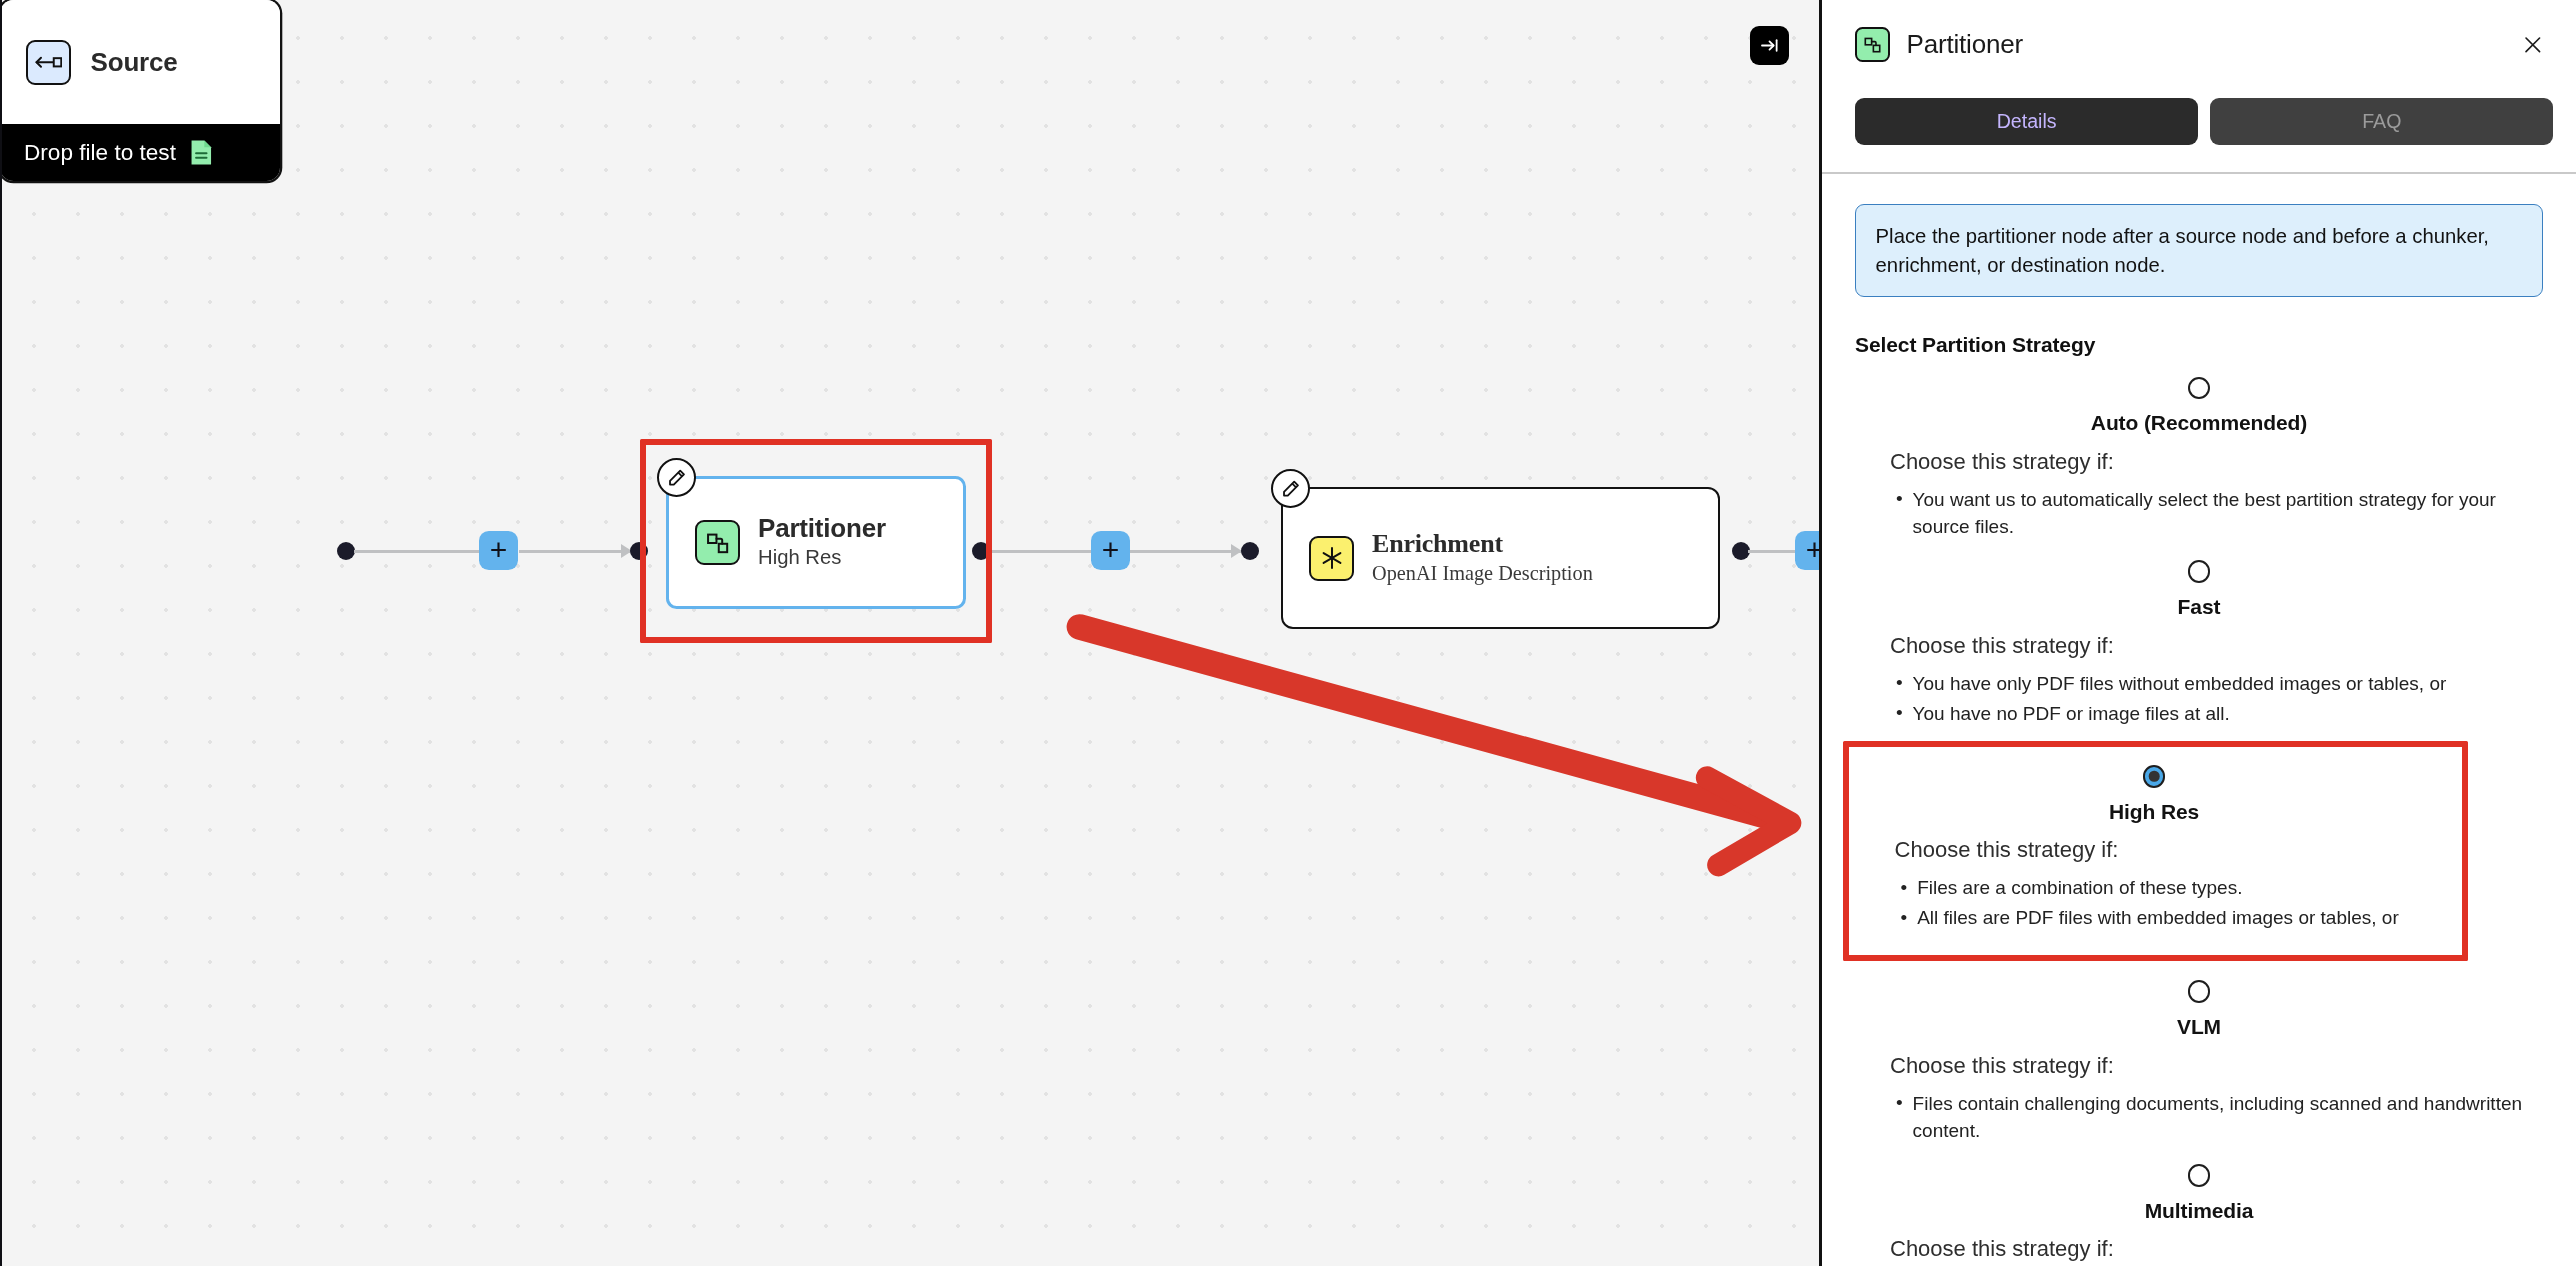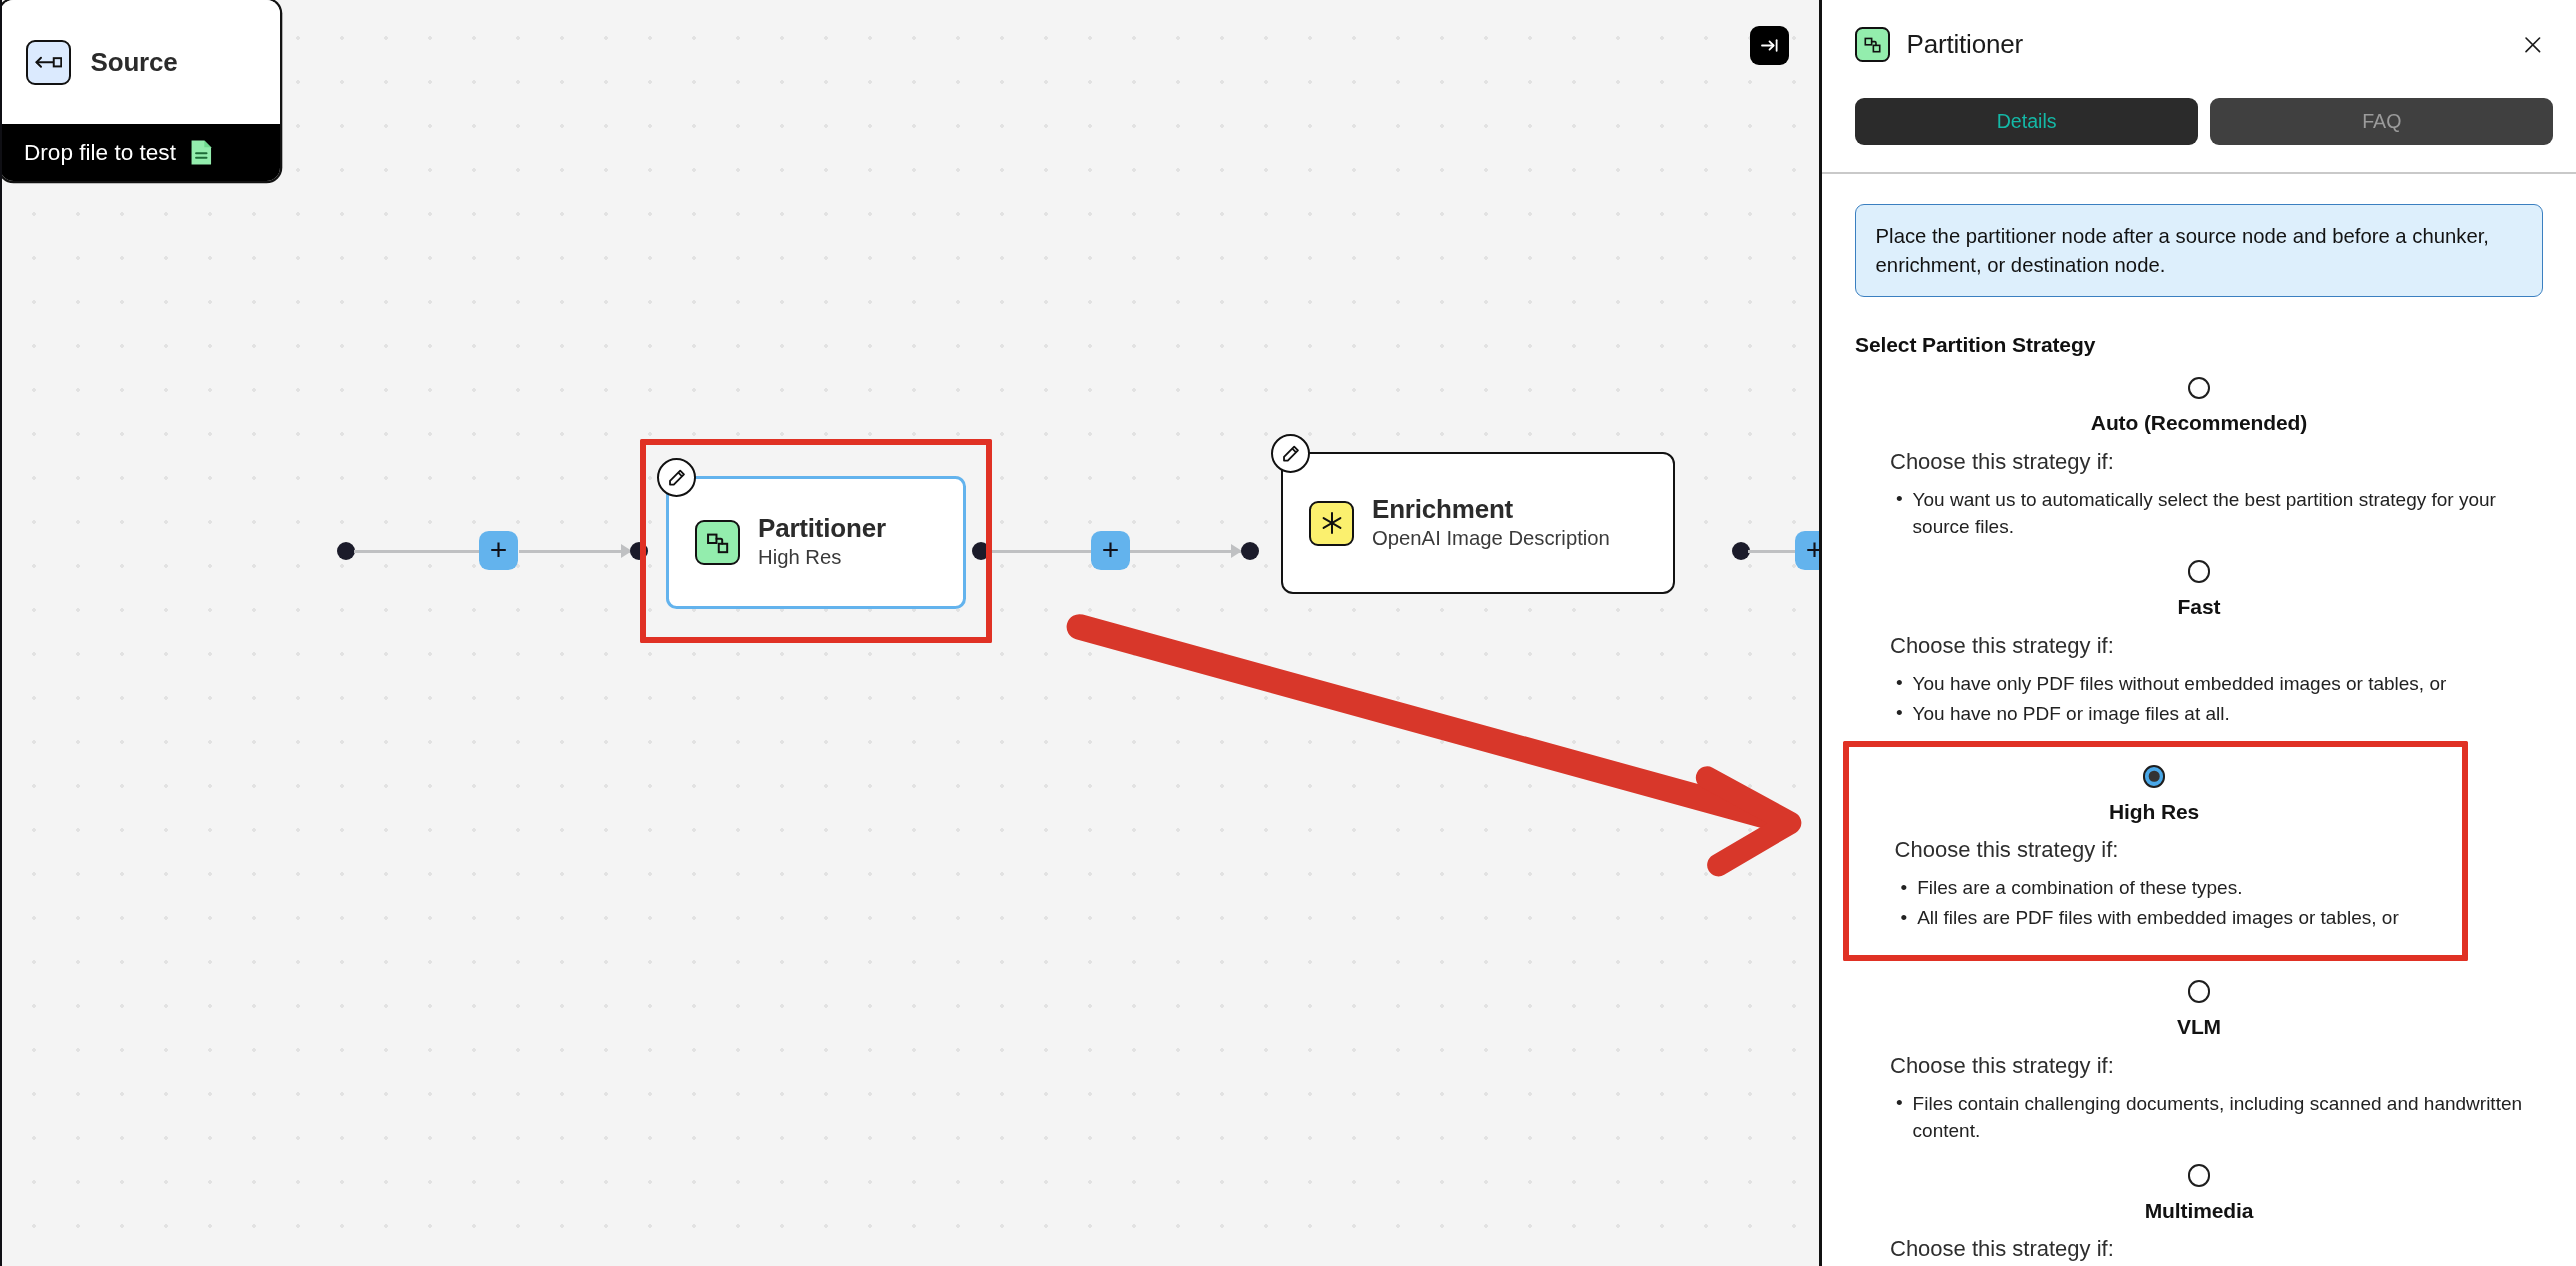--- a/index.html
+++ b/index.html
@@ -115,21 +115,21 @@
   
   .redbox-canvas {
     position: absolute; left: 640px; top: 439px;
     width: 352px; height: 204px;
     border: 6px solid #e03124;
     border-radius: 1.5px;
     pointer-events: none;
   }
 
   #node-enrichment {
-    left: 1281px; top: 452px; width: 394px; height: 142px;
+    left: 1281px; top: 487px; width: 439px; height: 142px; font-family: Liberation Serif, serif;
   }
 
   .edit-badge {
     position: absolute;
     width: 39px; height: 39px; border-radius: 50%;
     background: #ffffff; border: 2.3px solid #111111;
     display: flex; align-items: center; justify-content: center;
     cursor: pointer;
   }
 
@@ -169,21 +169,21 @@
 
   .tabs {
     display: flex; gap: 12px;
     padding: 29px 22.6px 0 33px;
   }
   .tab {
     flex: 1; height: 47px; border-radius: 9px;
     display: flex; align-items: center; justify-content: center;
     font-size: 19.6px; cursor: pointer;
   }
-  .tab.active { background: #2b2b2b; color: #14b8a6; }
+  .tab.active { background: #2b2b2b; color: #c4b5fd; }
   .tab.inactive { background: #404040; color: #9b9b9b; }
 
   .tabs-rule {
     margin-top: 27px; height: 2.3px; background: #c9c9c9; width: 100%;
   }
 
   .panel-scroll {
     padding: 30px 33px 0 33px;
     height: calc(1266px - 69px - 75px - 27px - 2.3px);
     overflow: hidden;

